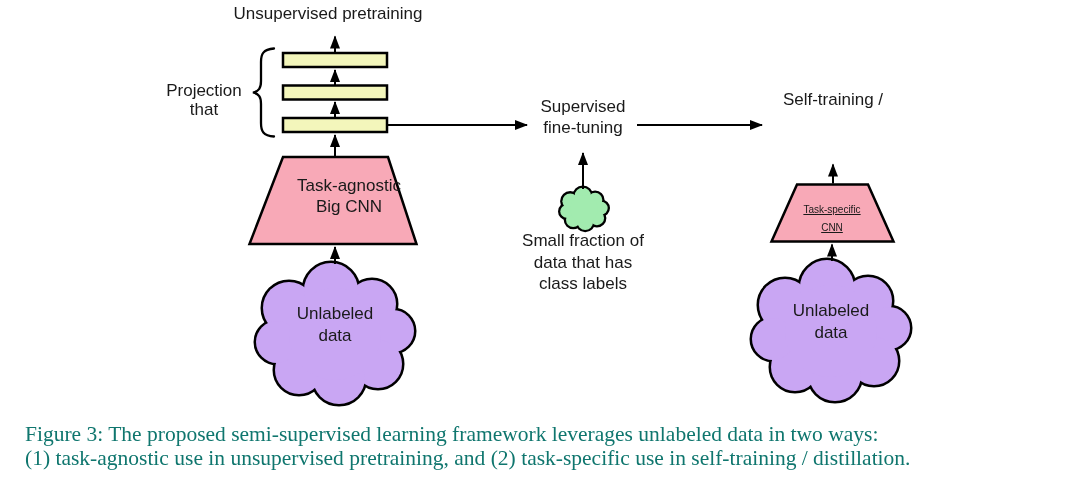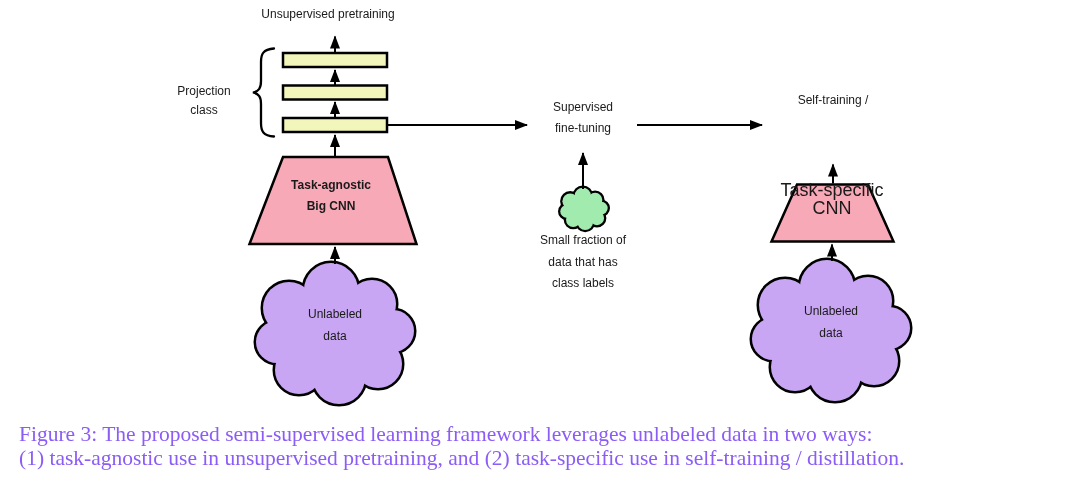--- a/index.html
+++ b/index.html
@@ -9,34 +9,34 @@
     height: 489px;
     background: #ffffff;
     overflow: hidden;
     font-family: "Liberation Sans", sans-serif;
   }
   .diagram-svg { position: absolute; left: 0; top: 0; }
   .lbl {
     position: absolute;
     text-align: center;
     color: #1a1a1a;
-    font-size: 12px;
+    font-size: 17px;
     line-height: 20px;
     white-space: nowrap;
   }
   .cloud-stroke { stroke: #000000; stroke-width: 5px; }
   .cloud-stroke-small { stroke: #000000; stroke-width: 4.6px; }
   .cloud-fill { stroke: none; }
   .shape { stroke: #000000; stroke-width: 2.5px; }
   .arrow { fill: none; stroke-width: 2px; }
   .brace { fill: none; stroke: #000000; stroke-width: 2.3px; stroke-linecap: round; }
   .caption {
     position: absolute;
-    left: 19px;
-    color: #8b5cf6;
+    left: 25px;
+    color: #0f766e;
     font-family: "Liberation Serif", serif;
     font-size: 21.5px;
     line-height: 23.5px;
     white-space: nowrap;
   }
 </style>
 </head>
 <body>
 
 <div class="stage">
@@ -107,24 +107,24 @@
     <path class="shape" d="M283,157 L388,157 L416.5,244 L249.5,244 Z" fill="#f8a9b7"></path>
     <path class="shape" d="M797,184.5 L868,184.5 L893.5,241.5 L771.5,241.5 Z" fill="#f8a9b7"></path>
 
     <path class="brace" d="M274,48.5 C263,49.5 261,54 261,62 L261,81 C261,88 259,91 253,92.5 C259,94 261,97 261,104 L261,123 C261,131 263,136 274,136.5"></path>
   </svg>
 
   <div class="lbl" style="left:208px; top:4px; width:240px;">Unsupervised pretraining</div>
 
   <div class="lbl" style="left:148px; top:63px; width:112px; line-height:18.5px;margin-top:19px;">
     <div>Projection</div>
-    <div>class</div>
+    <div>that</div>
   </div>
 
-  <div class="lbl" style="left:268px; top:175px; width:126px; line-height:21px;font-weight:bold;">
+  <div class="lbl" style="left:286px; top:175px; width:126px; line-height:21px;">
     <div>Task-agnostic</div>
     <div>Big CNN</div>
   </div>
 
   <div class="lbl" style="left:277px; top:303px; width:116px; line-height:22px;">
     <div>Unlabeled</div>
     <div>data</div>
   </div>
 
   <div class="lbl" style="left:505px; top:230px; width:156px; line-height:21.5px;">
@@ -135,21 +135,21 @@
 
   <div class="lbl" style="left:513px; top:97px; width:140px; line-height:20.5px;">
     <div>Supervised</div>
     <div>fine-tuning</div>
   </div>
 
   <div class="lbl" style="left:750px; top:89px; width:166px; line-height:22px;">
     <div>Self-training /</div>
   </div>
 
-  <div class="lbl" style="left:778px; top:181px; width:108px; font-size:18px; line-height:18px;">
+  <div class="lbl" style="left:778px; top:201px; width:108px; font-size:10px; line-height:18px;text-decoration:underline;">
     <div>Task-specific</div>
     <div>CNN</div>
   </div>
 
   <div class="lbl" style="left:773px; top:300px; width:116px; line-height:22px;">
     <div>Unlabeled</div>
     <div>data</div>
   </div>
 
   <div class="caption" style="top:423px;">

